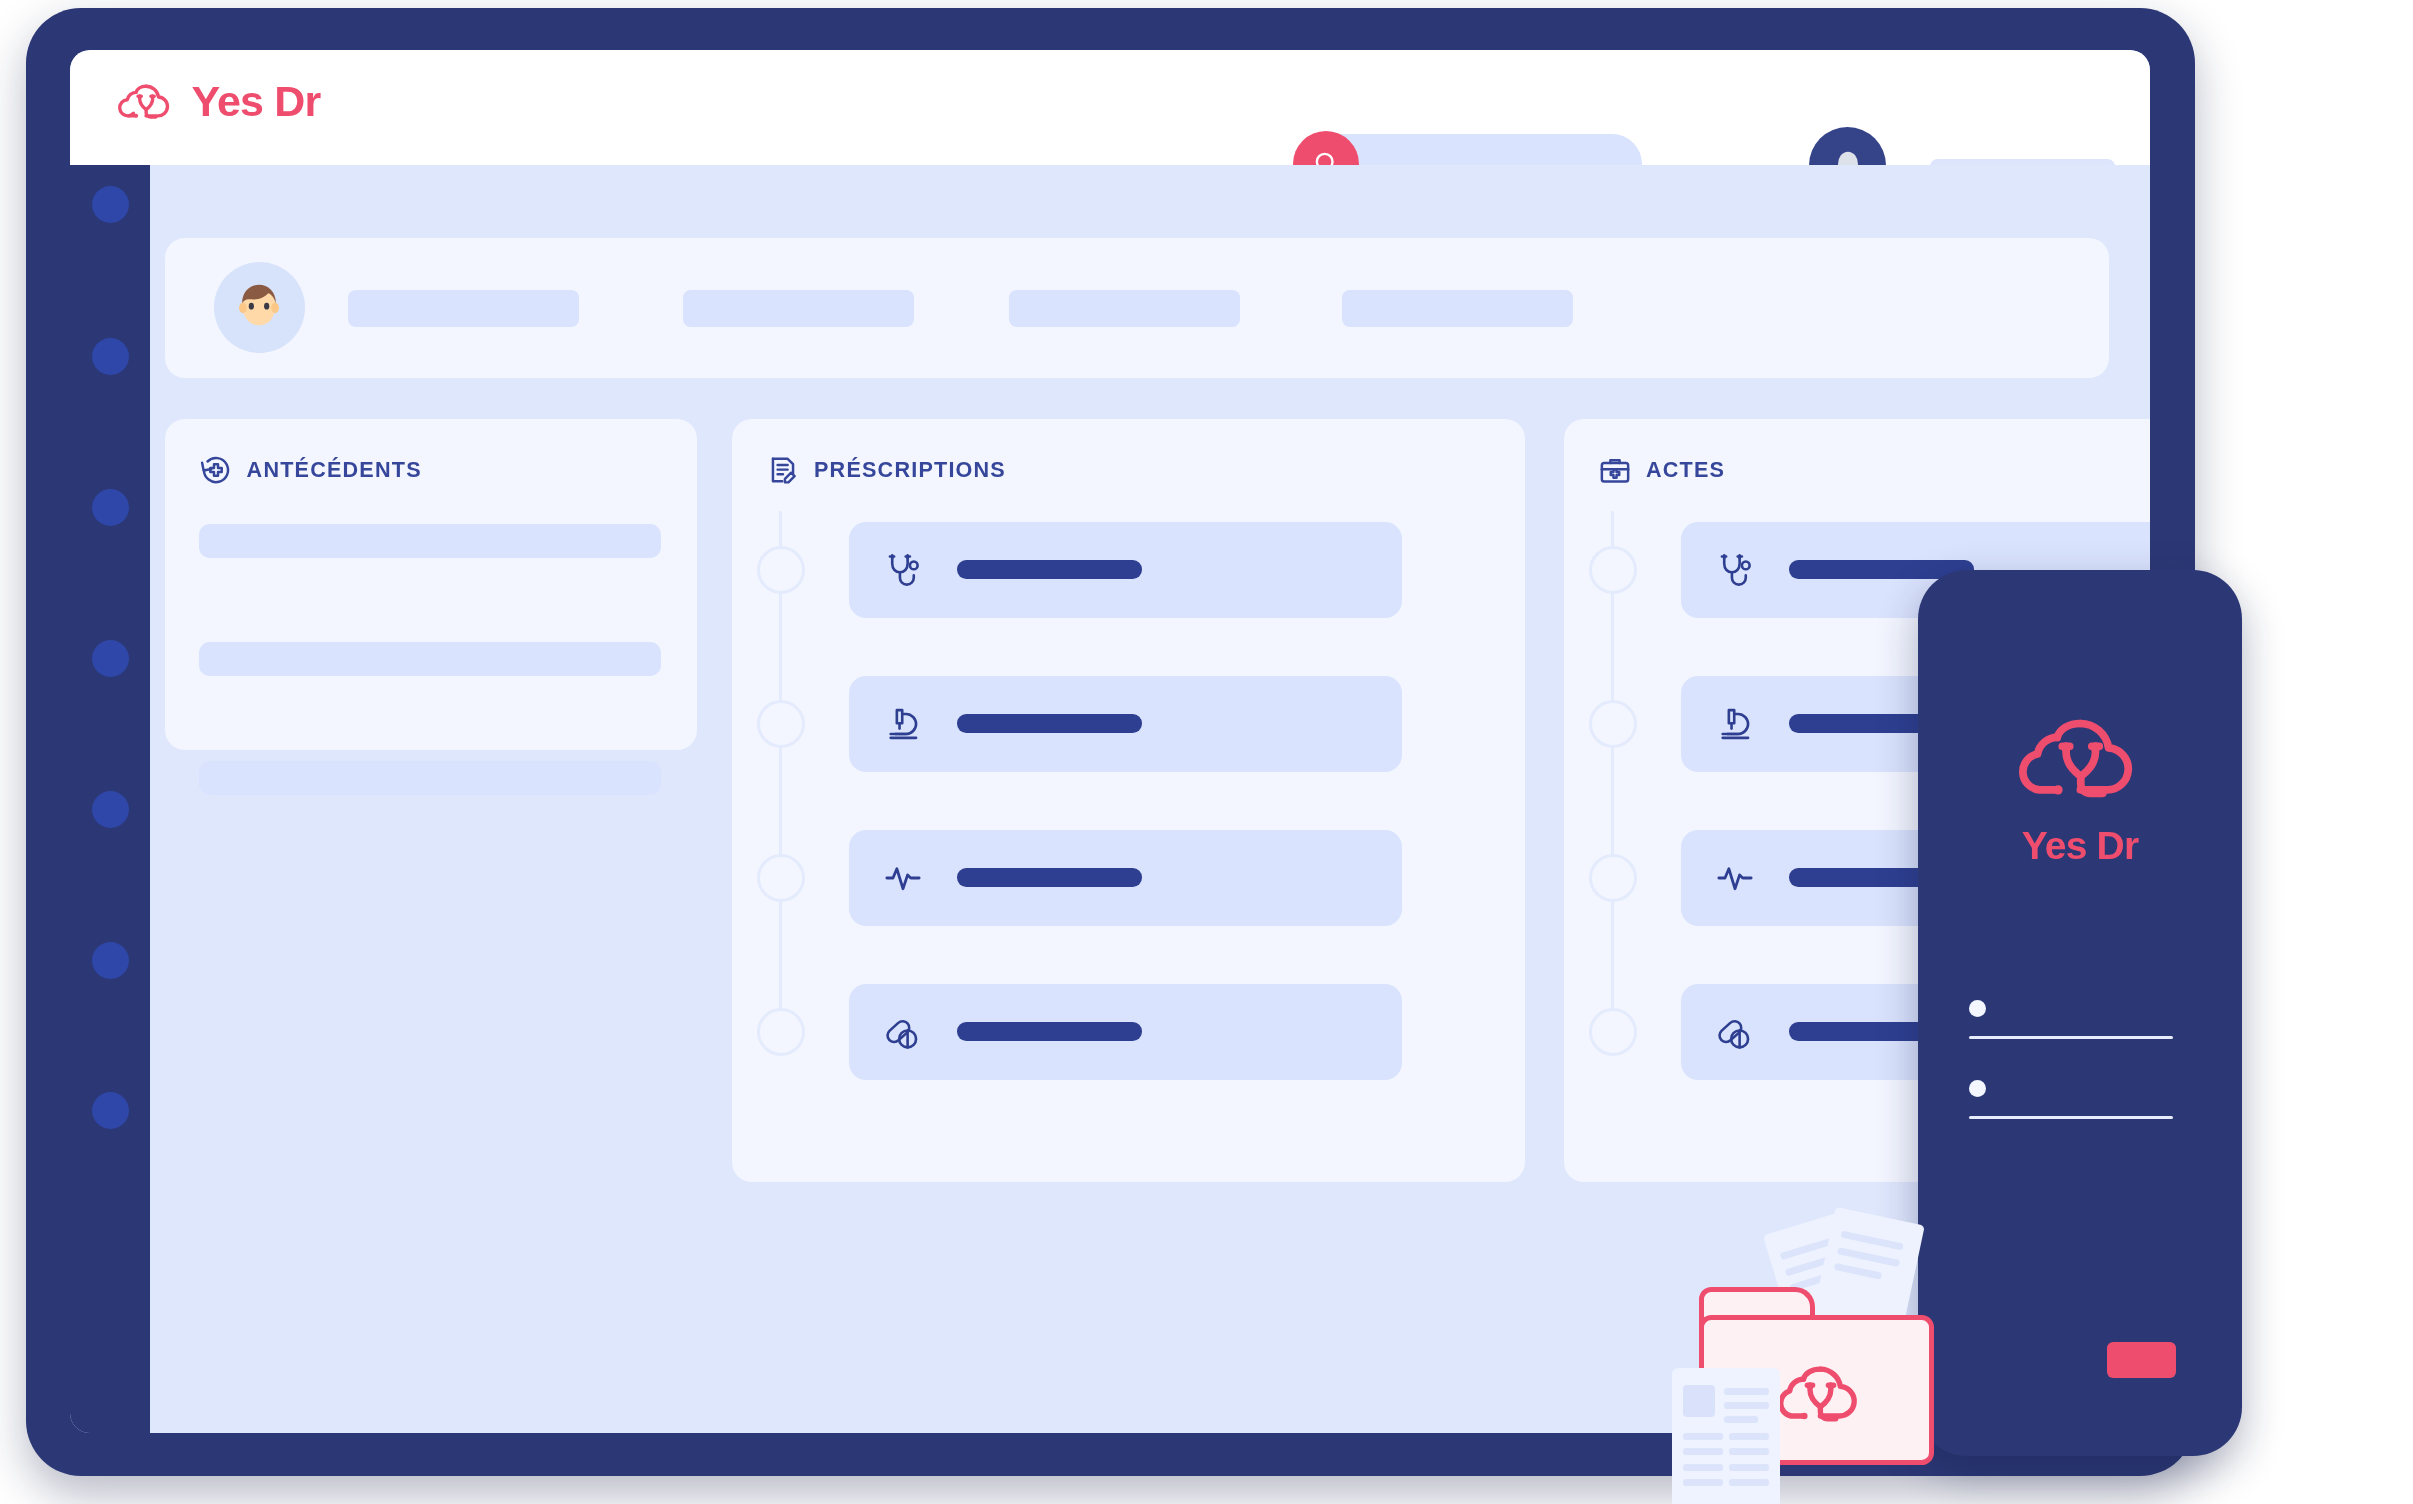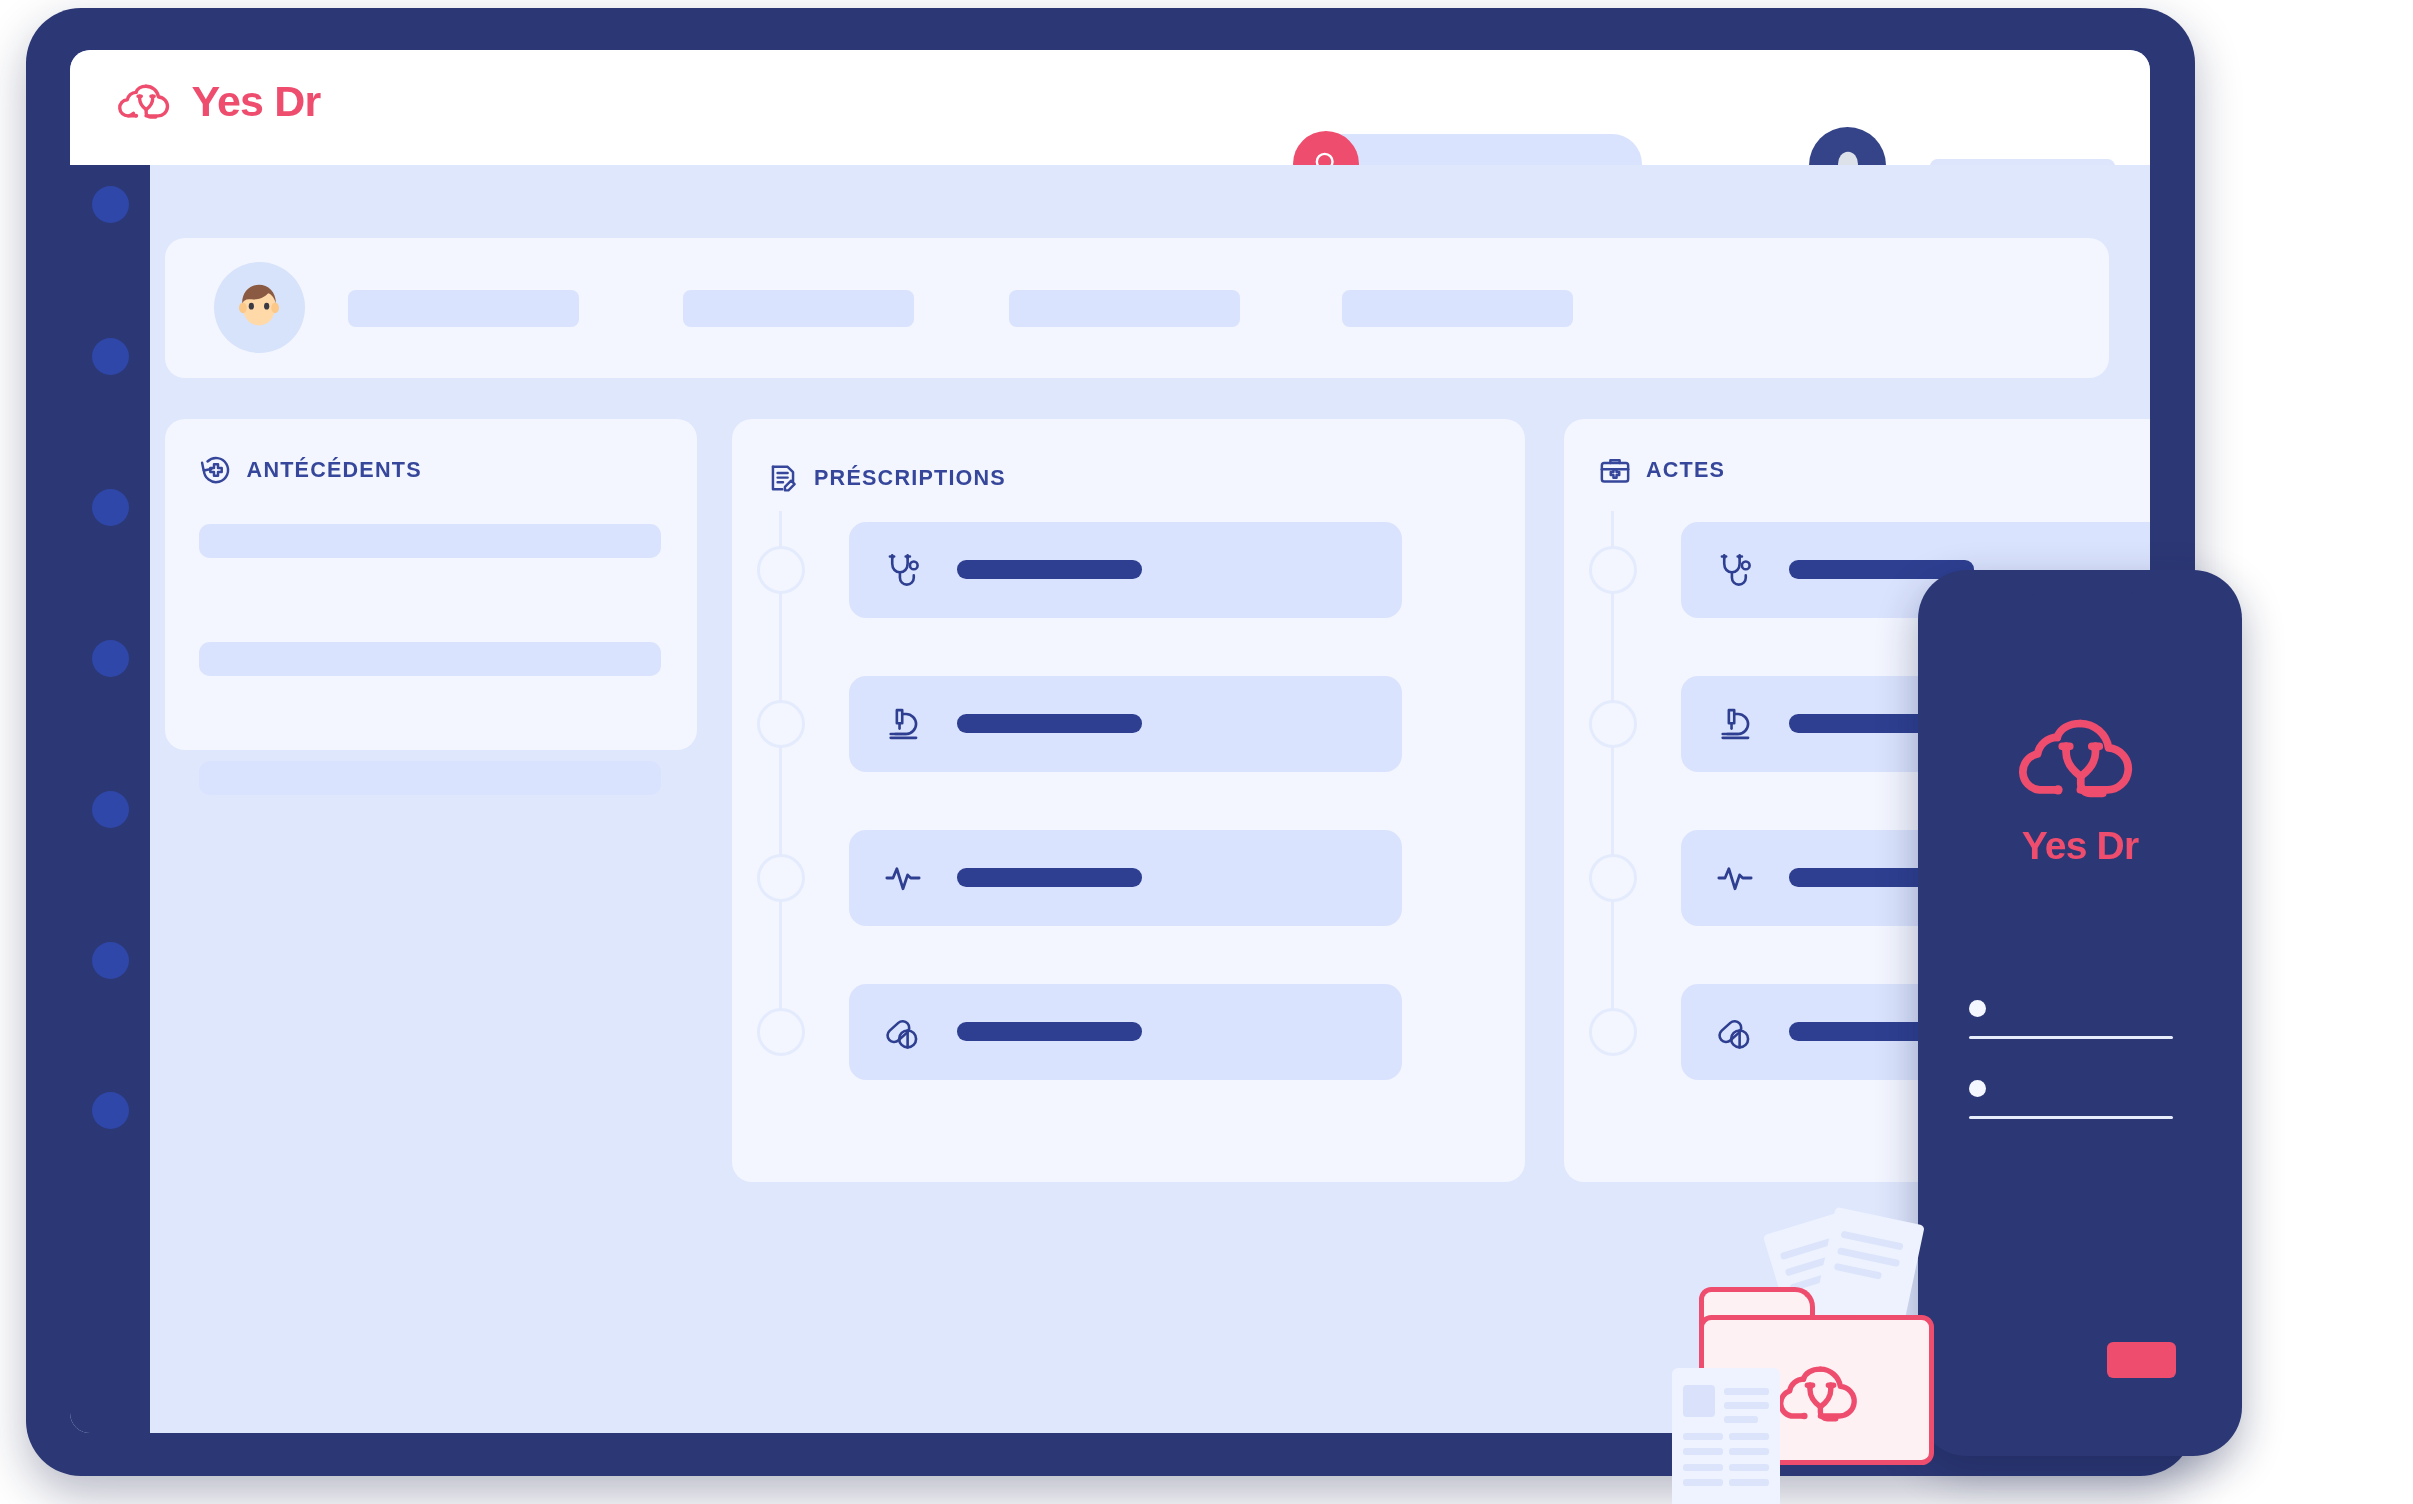--- a/index.html
+++ b/index.html
@@ -296,21 +296,21 @@
             </span>
             <span class="card-title">ANTÉCÉDENTS</span>
           </div>
           <div class="ghost" style="left:34px; top:105px; width:462px; height:34px"></div>
           <div class="ghost" style="left:34px; top:223px; width:462px; height:34px"></div>
           <div class="ghost" style="left:34px; top:342px; width:462px; height:34px"></div>
         </div>
 
 
         <div class="card card-pres">
-          <div class="card-head" style="top:42px">
+          <div class="card-head" style="top:34px">
             <span class="hicon">
               <svg viewBox="0 0 44 44" width="34" height="34" fill="none" stroke="#36479b" stroke-width="3.2" stroke-linecap="round" stroke-linejoin="round">
                 <path d="M9 7.5h19l7 7v12"></path>
                   <path d="M9 7.5v29h12"></path>
                 <path d="M15 15.5h13M15 21.5h13M15 27.5h7"></path>
                 <path d="m24.5 33.5 8-8 4.5 4.5-8 8h-4.5z"></path>
               </svg>
             </span>
             <span class="card-title">PRÉSCRIPTIONS</span>
           </div>

